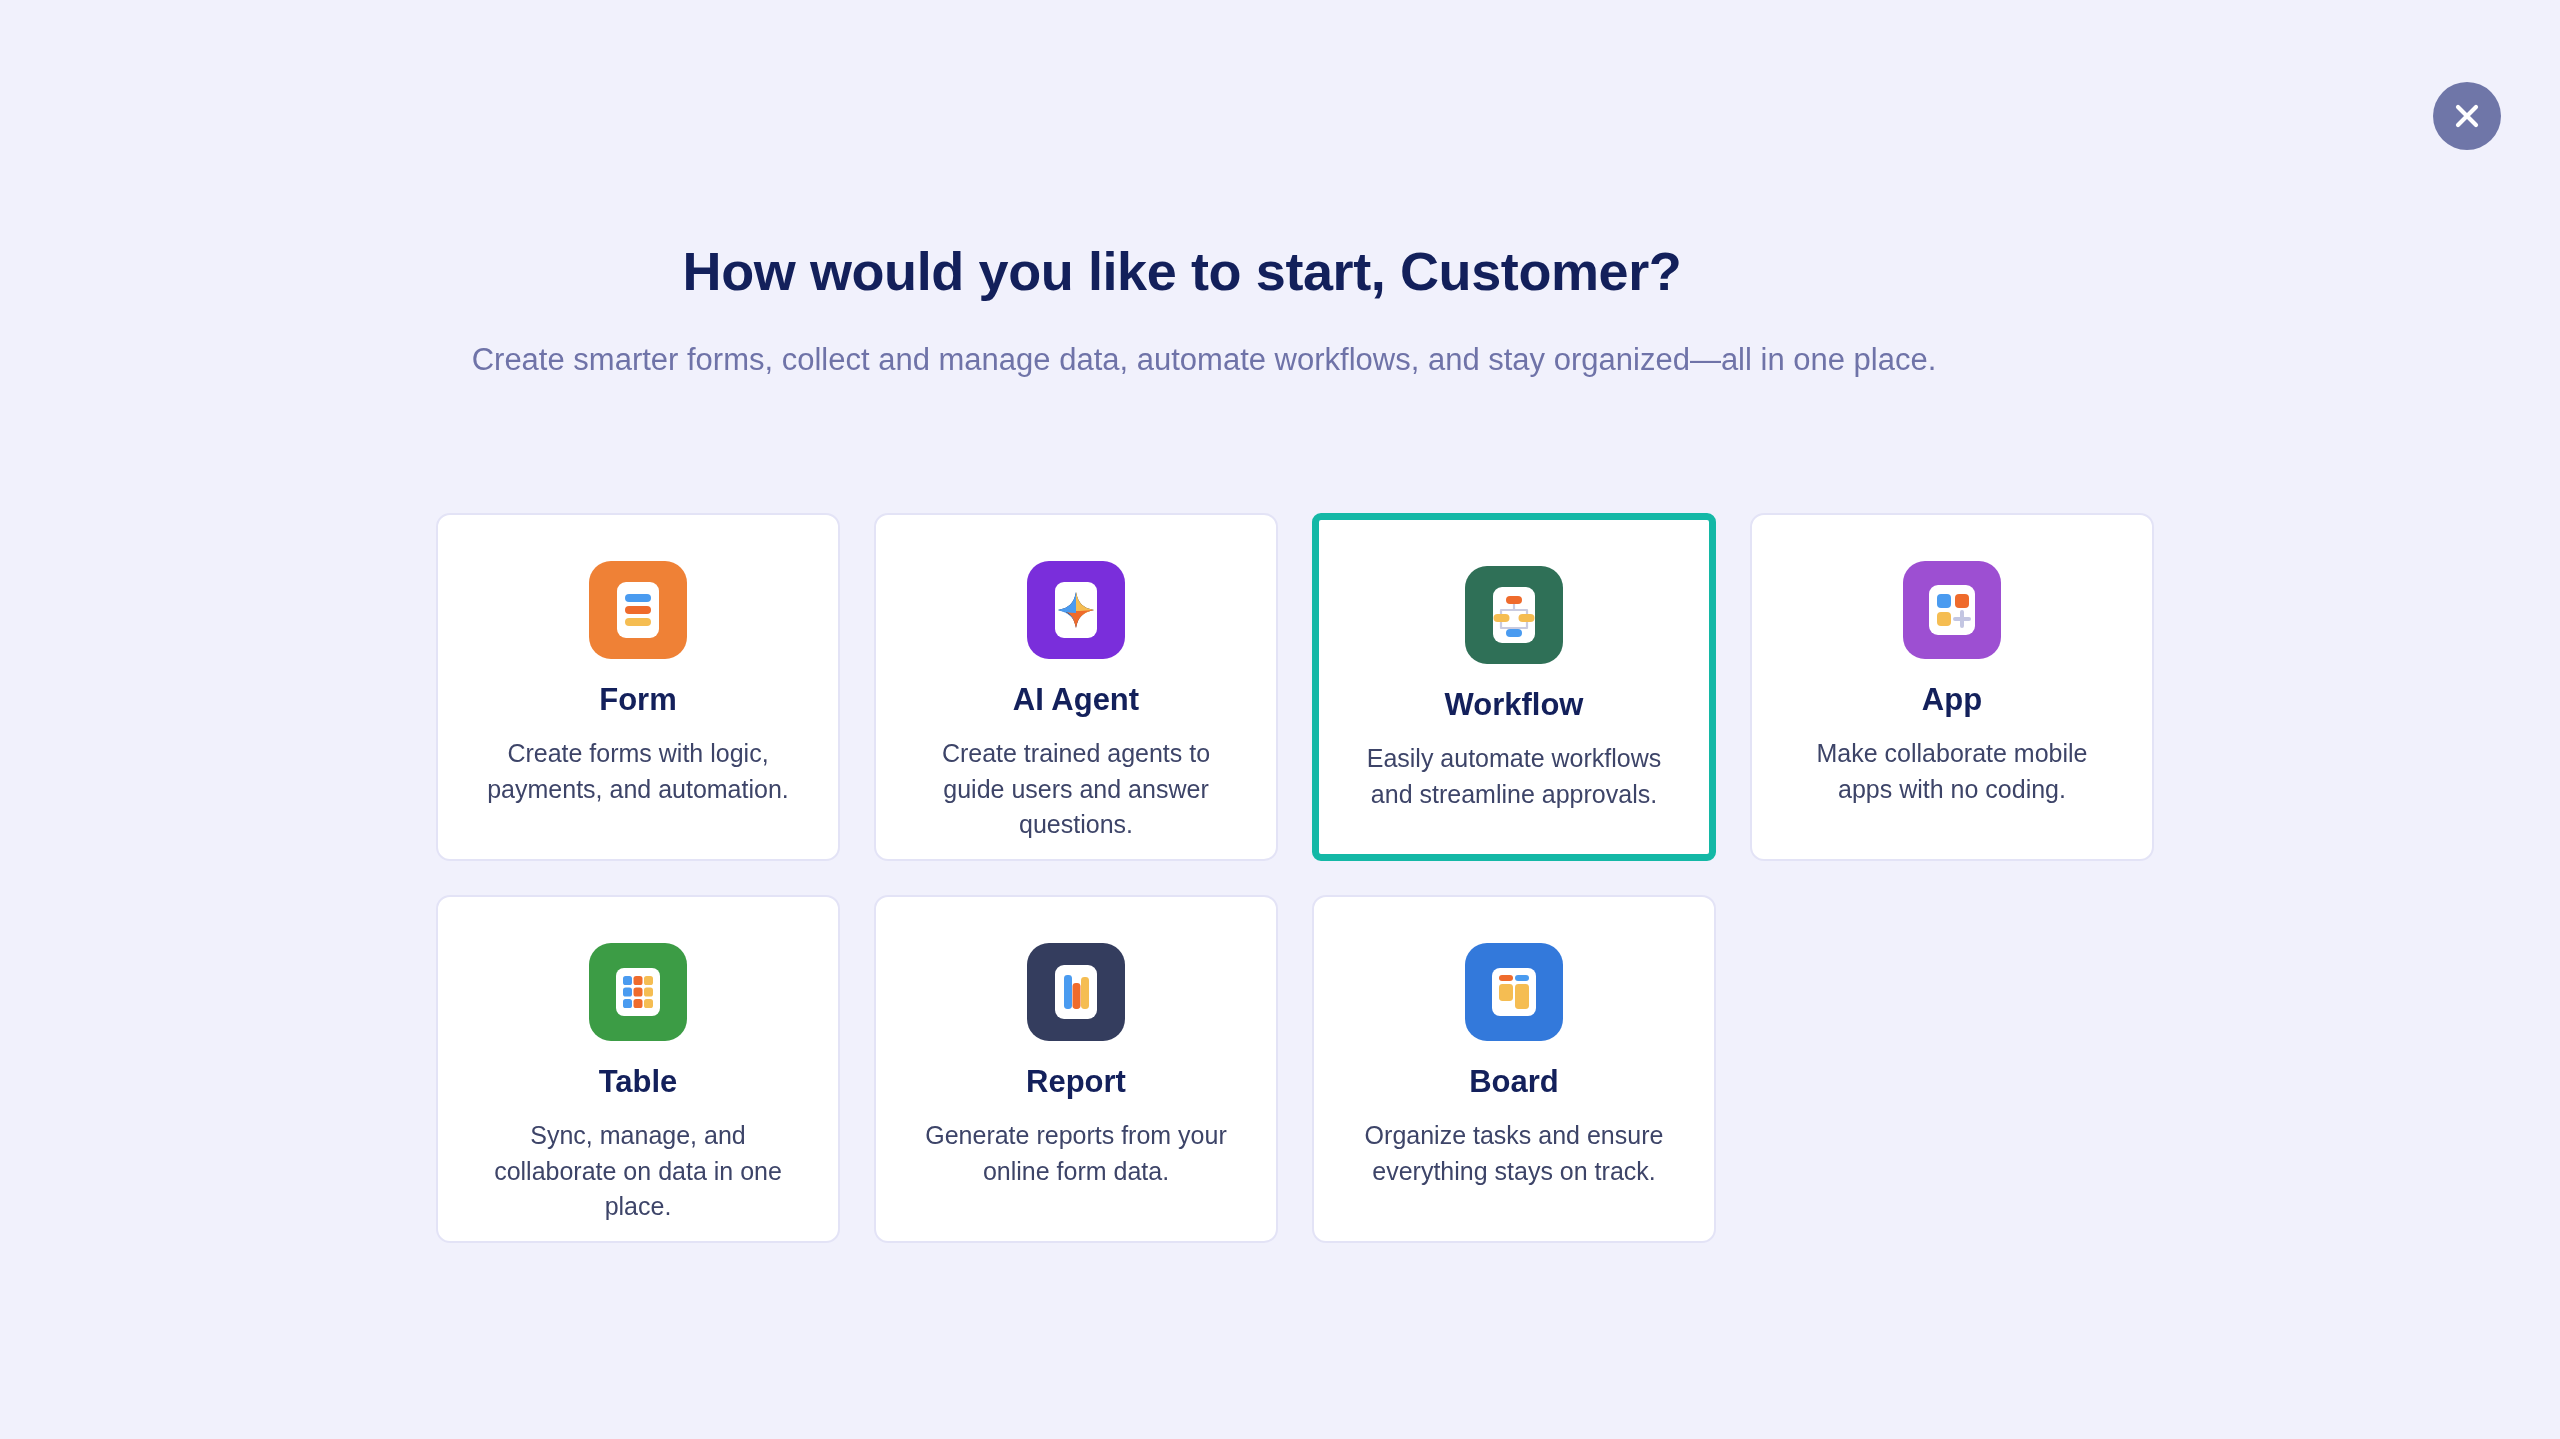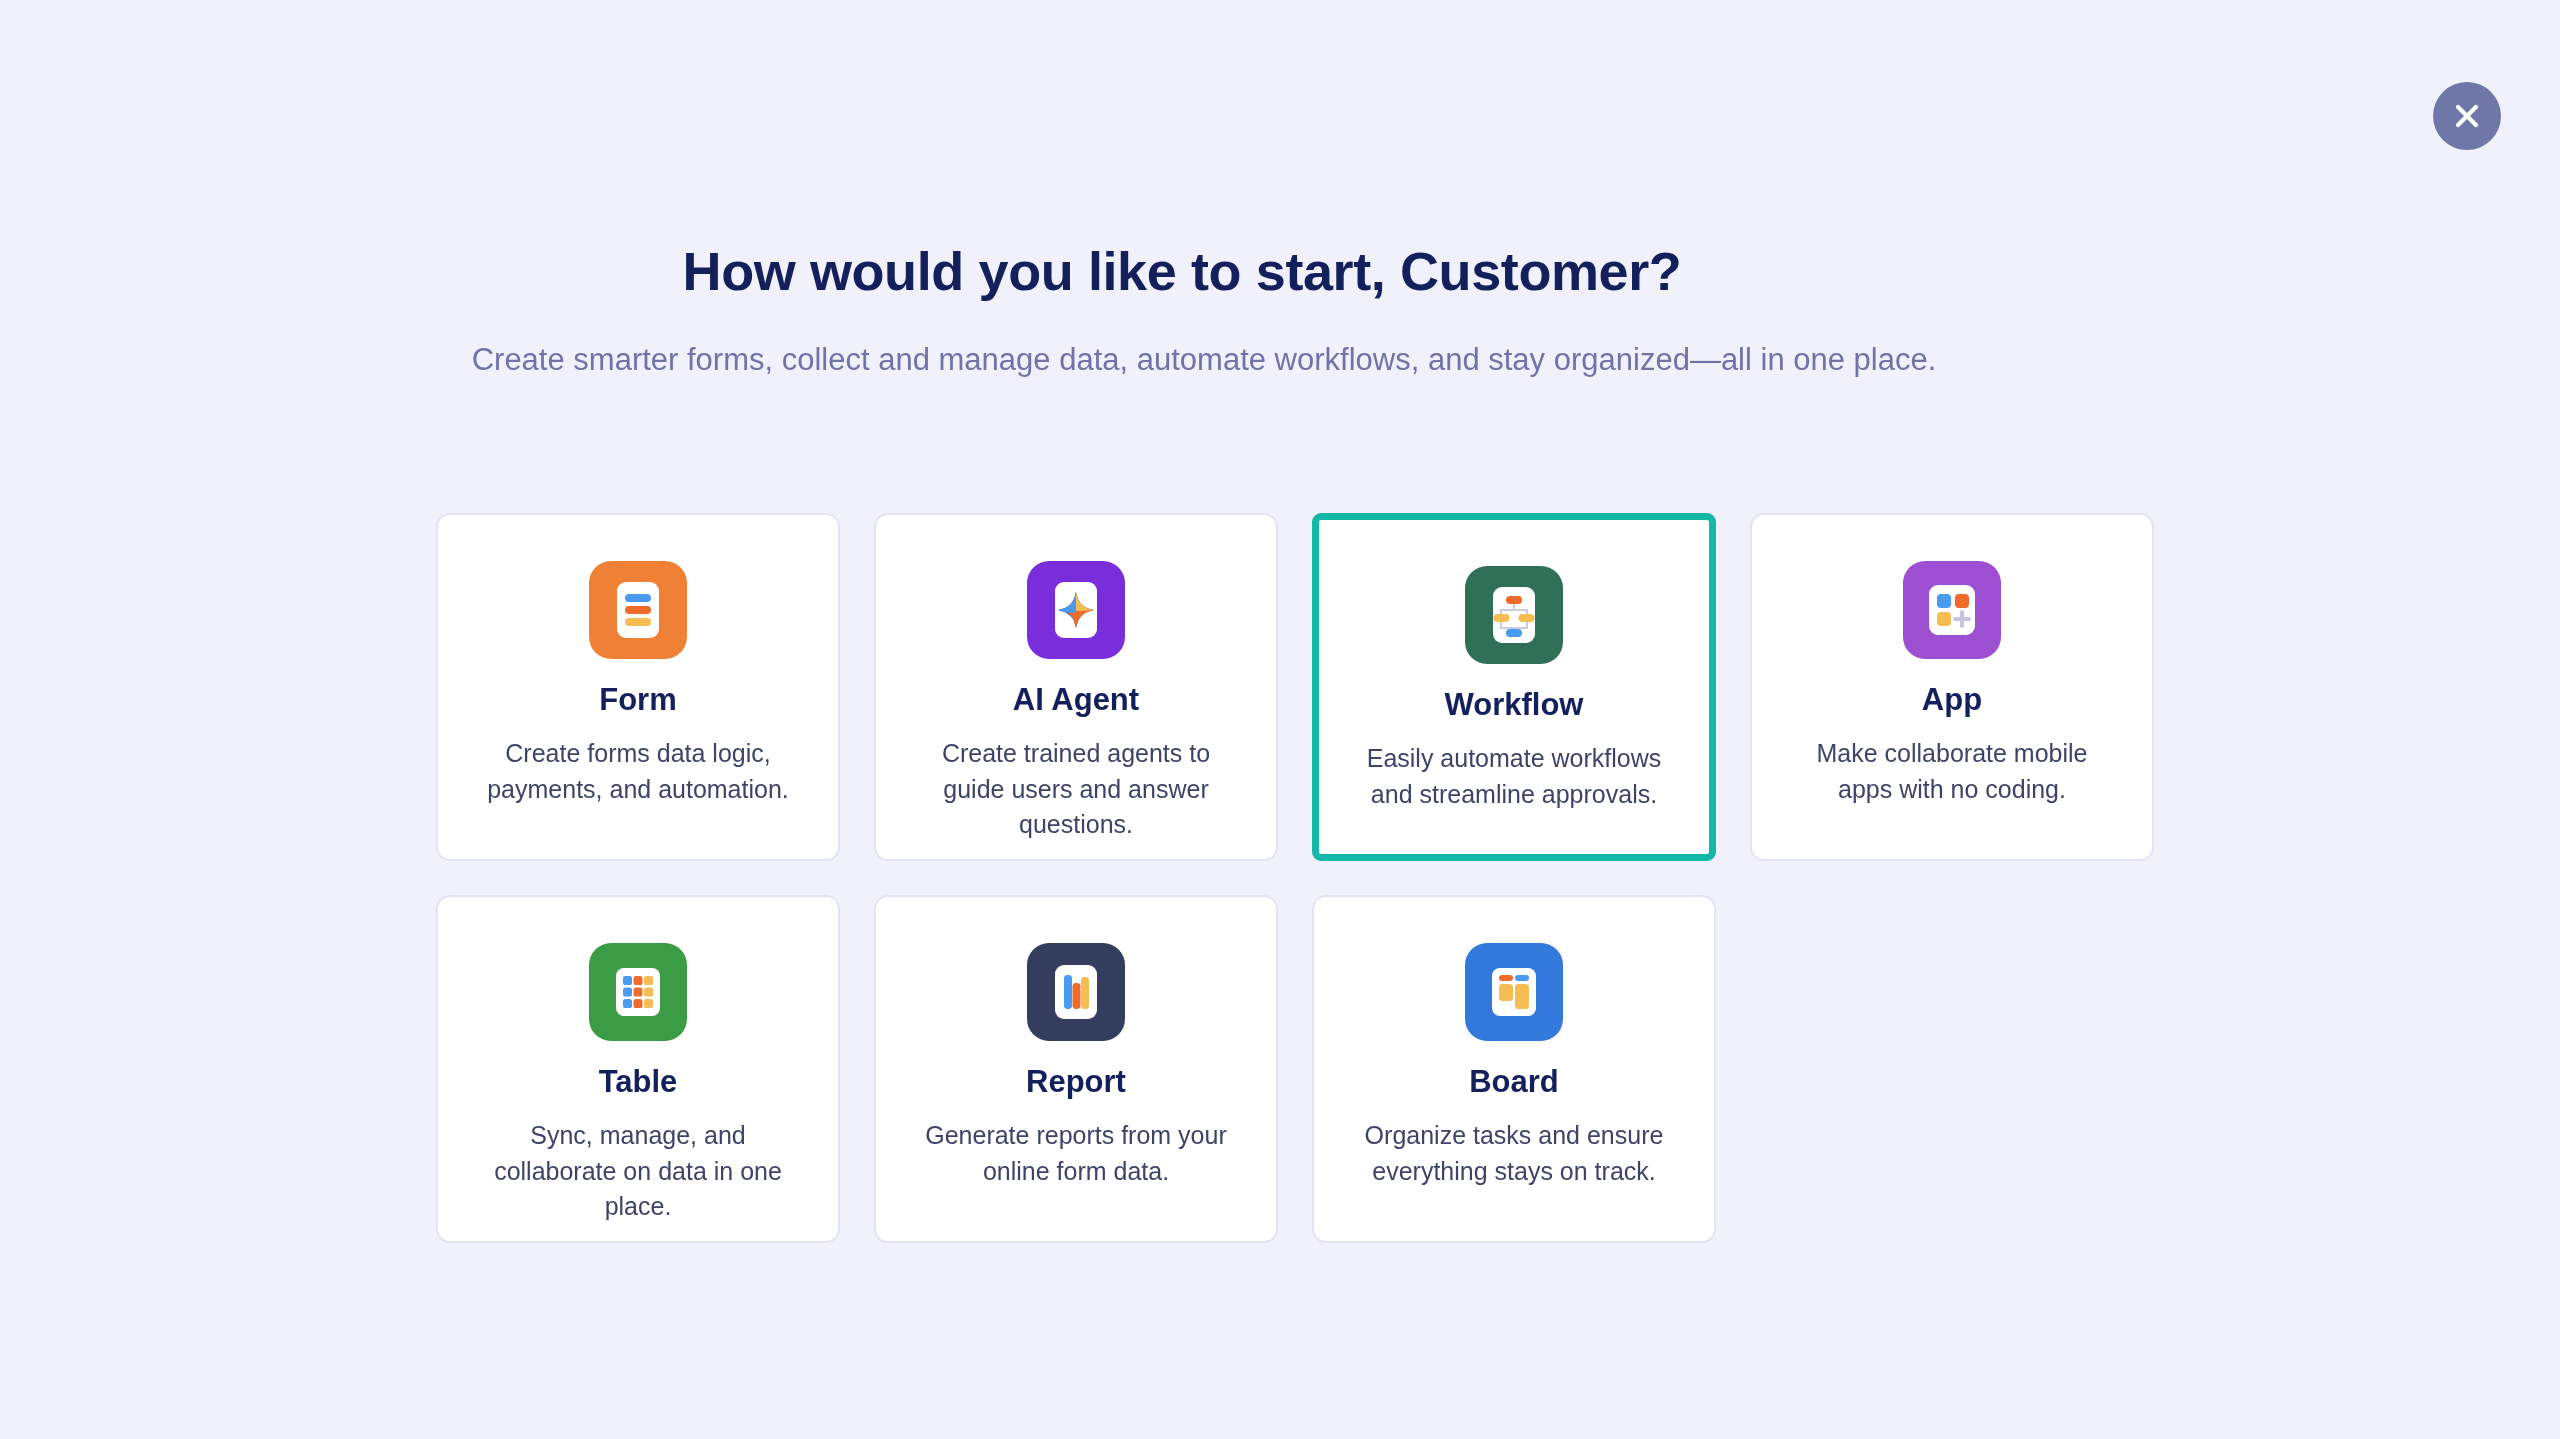--- a/index.html
+++ b/index.html
@@ -140,21 +140,21 @@
   <div class="card">
     <div class="card-icon" style="background:#ef8136">
       <svg width="98" height="98" viewBox="0 0 98 98" aria-hidden="true">
         <rect x="28" y="21" width="42" height="56" rx="9" fill="#ffffff"></rect>
         <rect x="36" y="33" width="26" height="8" rx="4" fill="#4a9bf0"></rect>
         <rect x="36" y="45" width="26" height="8" rx="4" fill="#ef6b2c"></rect>
         <rect x="36" y="57" width="26" height="8" rx="4" fill="#f5bd52"></rect>
       </svg>
     </div>
     <div class="card-title">Form</div>
-    <div class="card-desc">Create forms data logic, payments, and automation.</div>
+    <div class="card-desc">Create forms with logic, payments, and automation.</div>
   </div>
 
   <div class="card">
     <div class="card-icon" style="background:#7a2edb">
       <svg width="98" height="98" viewBox="0 0 98 98" aria-hidden="true">
         <rect x="28" y="21" width="42" height="56" rx="9" fill="#ffffff"></rect>
 
         <path d="M49 31 C51 42 56 47 67 49 C56 51 51 56 49 67 C47 56 42 51 31 49 C42 47 47 42 49 31 Z" fill="#232f52"></path>
         <path d="M49 31 C51 42 56 47 67 49 C58 51 52 55 49 62 C49 52 49 40 49 31 Z" fill="#f5bd52"></path>
         <path d="M67 49 C56 51 51 56 49 67 C47 58 44 53 38 50 C48 50 58 50 67 49 Z" fill="#ef6b2c"></path>

